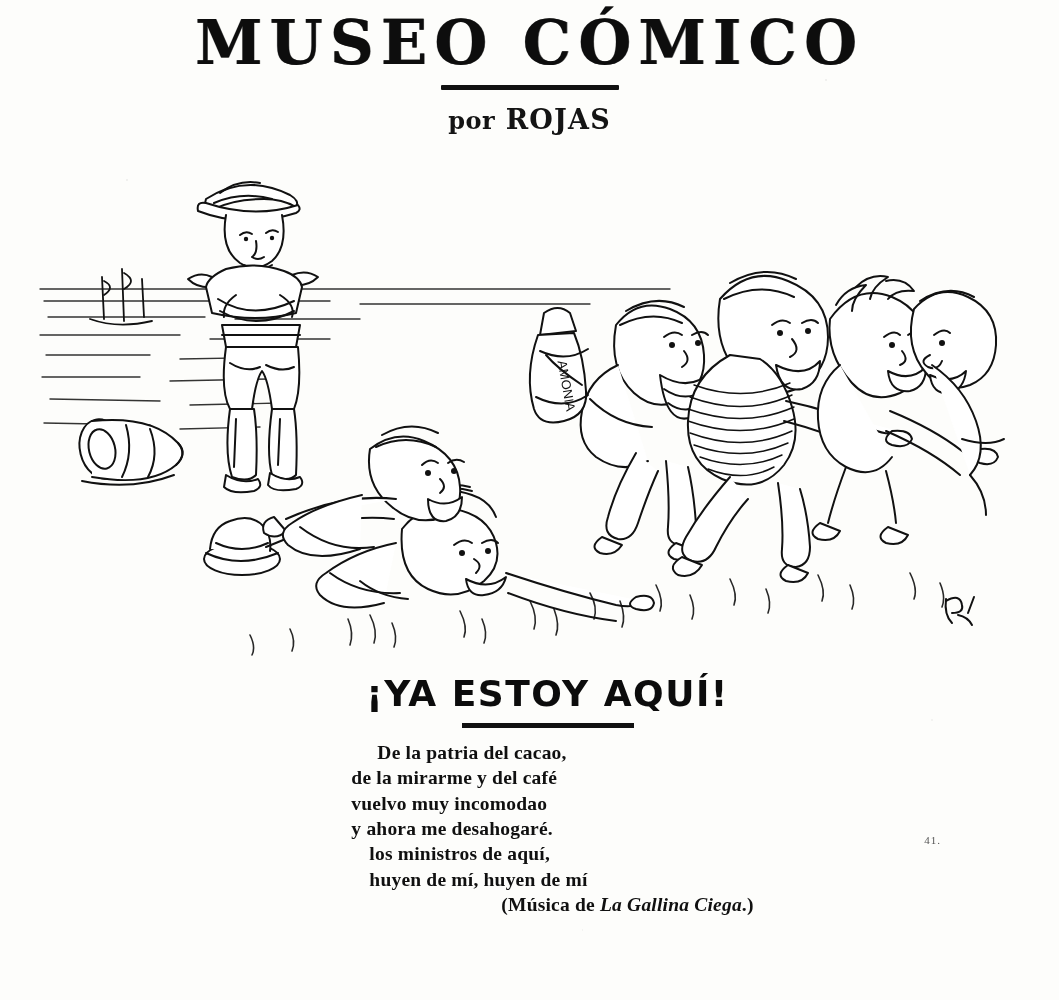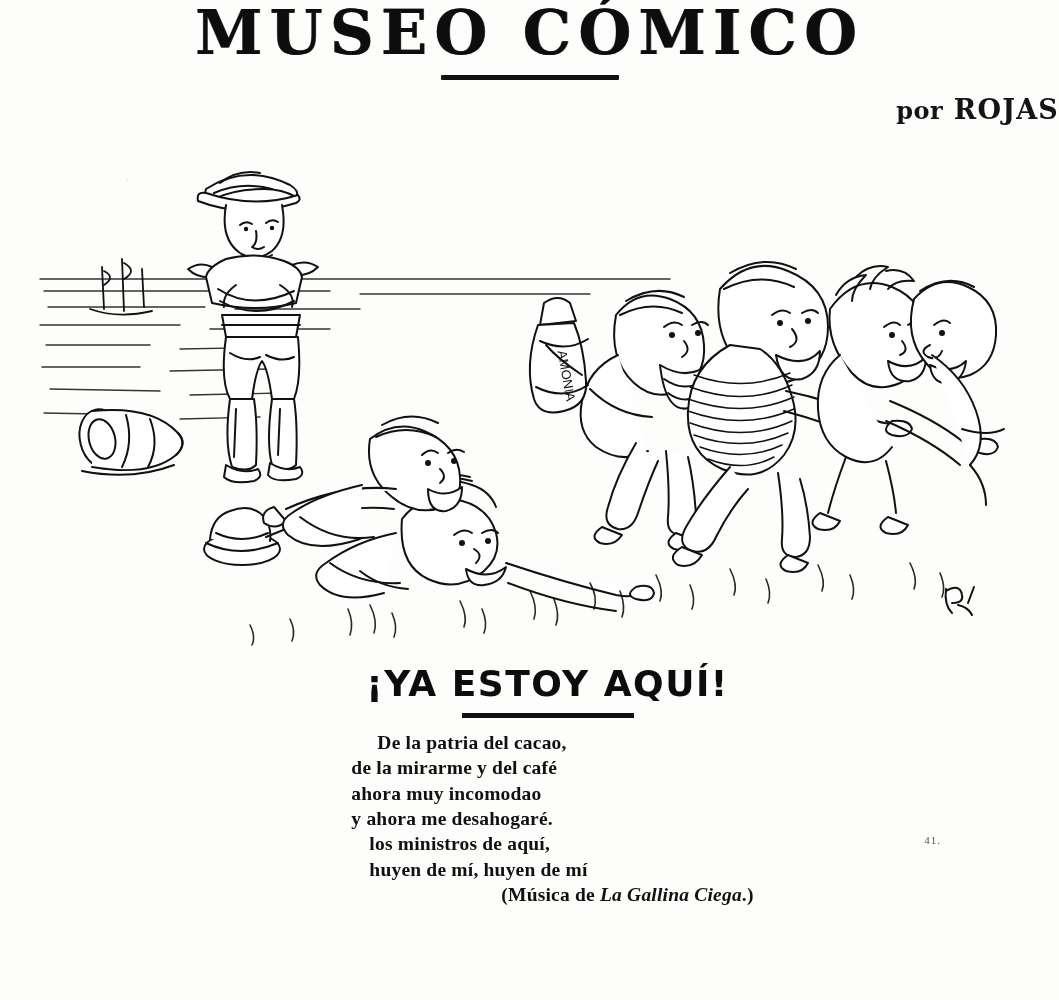--- a/index.html
+++ b/index.html
@@ -25,21 +25,21 @@
       radial-gradient(circle at 12% 18%, rgba(0,0,0,0.05) 0 1px, transparent 1px),
       radial-gradient(circle at 78% 8%, rgba(0,0,0,0.05) 0 1px, transparent 1px),
       radial-gradient(circle at 33% 64%, rgba(0,0,0,0.04) 0 1px, transparent 1px),
       radial-gradient(circle at 88% 72%, rgba(0,0,0,0.04) 0 1px, transparent 1px),
       radial-gradient(circle at 55% 93%, rgba(0,0,0,0.04) 0 1px, transparent 1px);
   }
 
   
   .masthead {
     text-align: center;
-    padding-top: 2px;
+    padding-top: 12px;
   }
   .title {
     font-family: "DejaVu Serif", serif;
     font-weight: bold;
     font-size: 61px;
     letter-spacing: 7px;
     line-height: 1.0;
     margin: 0;
     color: #0d0d0d;
     text-shadow: 0.6px 0 0 rgba(0,0,0,0.55), -0.4px 0.4px 0 rgba(0,0,0,0.25);
@@ -59,21 +59,20 @@
     margin: 0;
     color: #141414;
   }
   .byline {
     font-family: "DejaVu Serif", serif;
     font-weight: bold;
     font-size: 27px;
     letter-spacing: 1.2px;
     margin: 8px 0 0 0;
     color: #141414;
-    text-align: right;
   }
   .byline .by-word { font-size: 24px; letter-spacing: 0.5px; }
 
   
   .cartoon {
     position: relative;
     width: 1000px;
     height: 520px;
     margin: 14px auto 0 auto;
   }
@@ -395,21 +394,21 @@
       </g>
     </svg>
   </div>
 
   <div class="caption">
     <h2 class="caption-head">¡YA ESTOY AQUÍ!</h2>
     <div class="caption-rule"></div>
     <div class="verse">
       <span class="ln ind1">De la patria del cacao,</span>
       <span class="ln">de la mirarme y del café</span>
-      <span class="ln">ahora muy incomodao</span>
+      <span class="ln">vuelvo muy incomodao</span>
       <span class="ln">y ahora me desahogaré.</span>
       <span class="ln ind2">los ministros de aquí,</span>
       <span class="ln ind2">huyen de mí, huyen de mí</span>
       <span class="ln src"><span>(Música de </span><em>La Gallina Ciega</em><span>.)</span></span>
     </div>
   </div>
 
   <div class="artist-mark">41.</div>
 
 </div>

